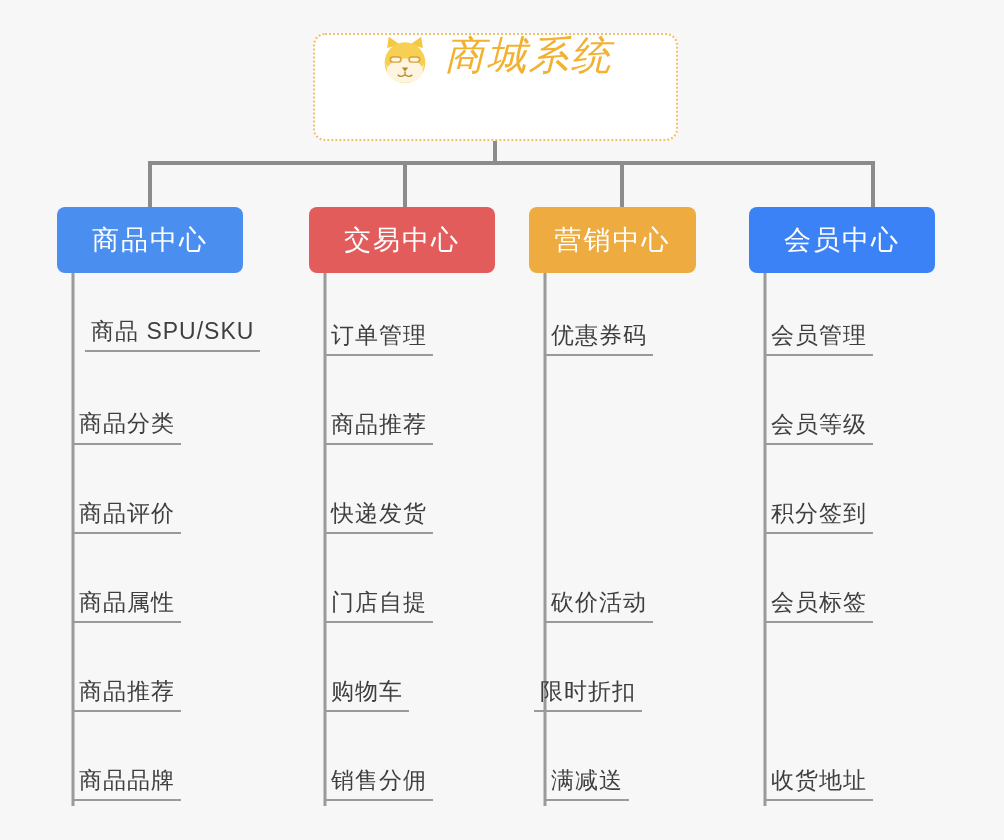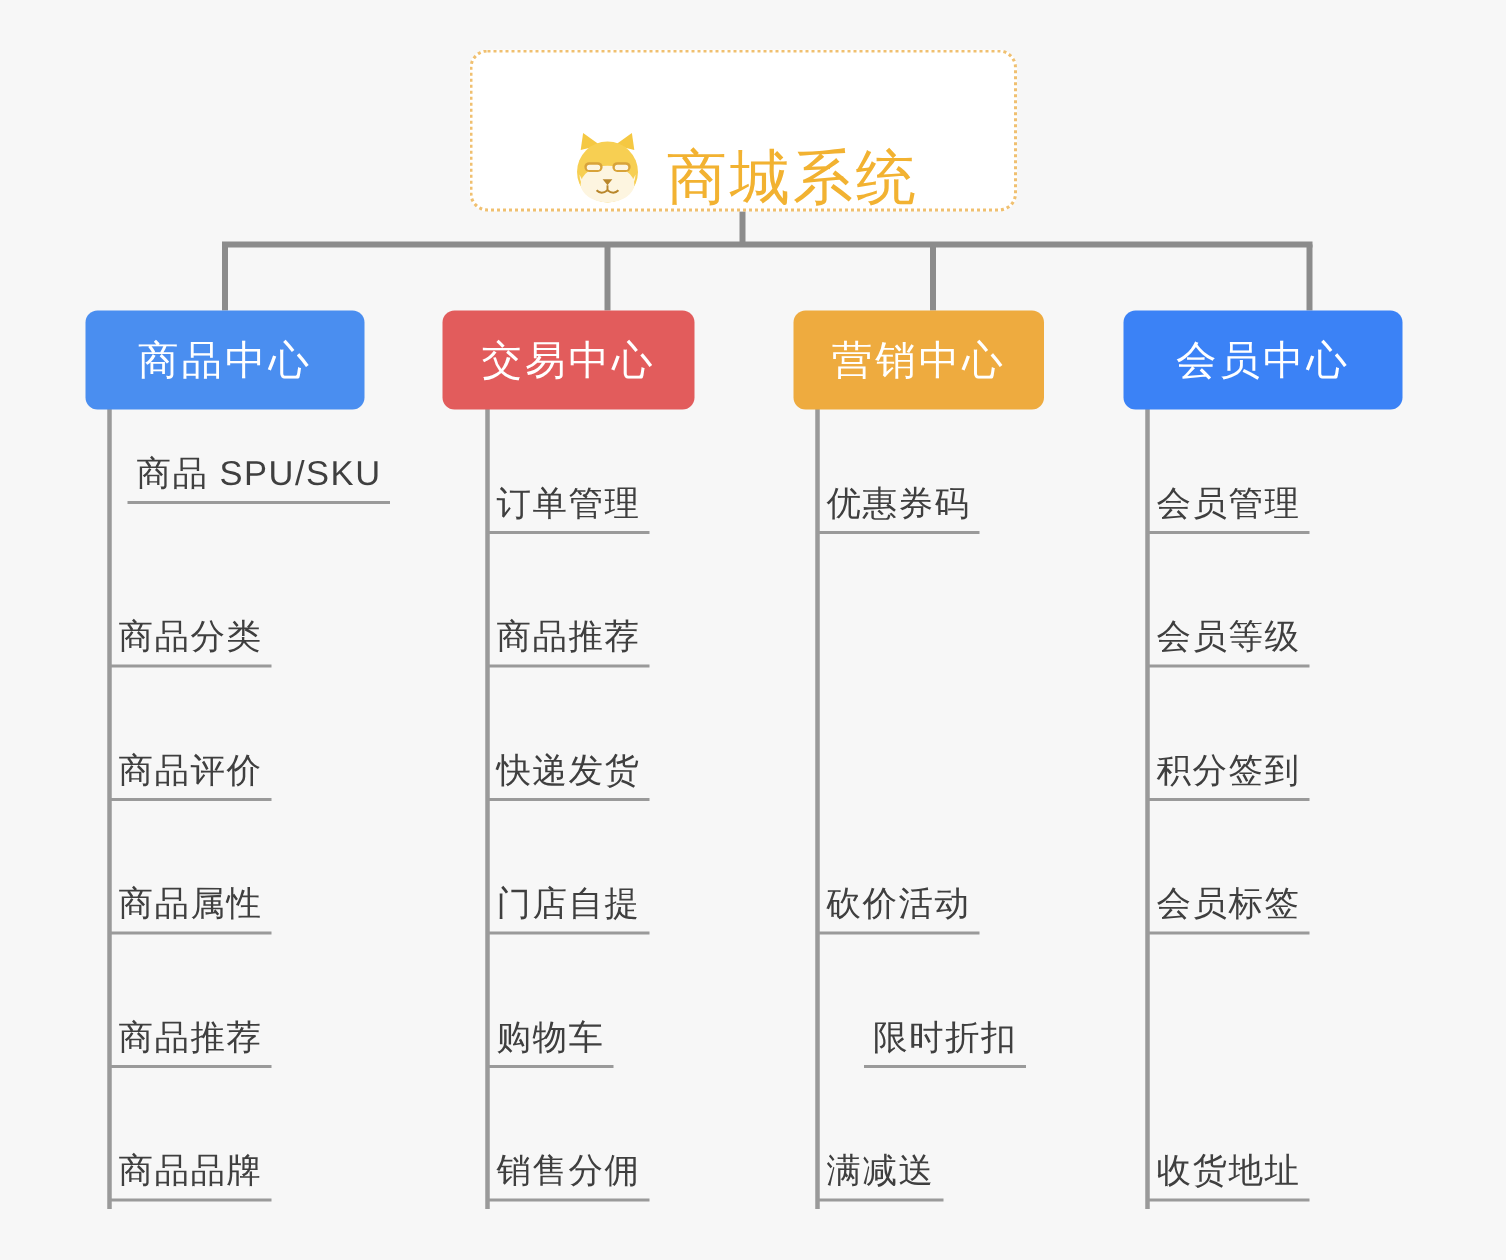--- a/index.html
+++ b/index.html
@@ -38,23 +38,24 @@
     position: absolute;
     left: 313px;
     top: 33px;
     width: 365px;
     height: 108px;
     box-sizing: border-box;
     background: #ffffff;
     border: 2px dotted #f0c070;
     border-radius: 12px;
     display: flex;
-    align-items: flex-end;
+    align-items: flex-start;
     justify-content: center;
     gap: 14px;
+    font-style: italic;
   }
   .root-logo {
     width: 52px;
     height: 52px;
     flex: 0 0 auto;
     display: block;
   }
   .root-title {
     font-size: 40px;
     color: #f2b231;
@@ -143,40 +144,40 @@
       <path d="M32 45 L32 49" stroke="#b8862b" stroke-width="1.6" fill="none"></path>
       <path d="M32 49 q-5 4 -9 0" stroke="#b8862b" stroke-width="1.6" fill="none"></path>
       <path d="M32 49 q5 4 9 0" stroke="#b8862b" stroke-width="1.6" fill="none"></path>
     </svg>
     <span class="root-title" style="color: rgb(242, 178, 49);">商城系统</span>
   </div>
 
   <div class="cat-header" style="left: 57px; top: 207px; width: 186px; background: rgb(74, 142, 240);">
     <span>商品中心</span>
   </div>
-  <div class="leaf" style="left:73px; top:292px;padding-left:12px;">
+  <div class="leaf" style="left:73px; top:308px;padding-left:12px;">
     <span class="leaf-label">商品 SPU/SKU</span>
   </div>
-  <div class="leaf" style="left:73px; top:401px;">
+  <div class="leaf" style="left:73px; top:401px;font-family:Liberation Serif, serif;">
     <span class="leaf-label">商品分类</span>
   </div>
   <div class="leaf" style="left:73px; top:490px;">
     <span class="leaf-label">商品评价</span>
   </div>
   <div class="leaf" style="left:73px; top:579px;">
     <span class="leaf-label">商品属性</span>
   </div>
   <div class="leaf" style="left:73px; top:668px;">
     <span class="leaf-label">商品推荐</span>
   </div>
   <div class="leaf" style="left:73px; top:757px;">
     <span class="leaf-label">商品品牌</span>
   </div>
 
-  <div class="cat-header" style="left: 295px; top: 207px; width: 168px; background: rgb(226, 92, 92);">
+  <div class="cat-header" style="left: 309px; top: 207px; width: 186px; background: rgb(226, 92, 92);">
     <span>交易中心</span>
   </div>
   <div class="leaf" style="left:325px; top:312px;">
     <span class="leaf-label">订单管理</span>
   </div>
   <div class="leaf" style="left:325px; top:401px;">
     <span class="leaf-label">商品推荐</span>
   </div>
   <div class="leaf" style="left:325px; top:490px;">
     <span class="leaf-label">快递发货</span>
@@ -193,21 +194,21 @@
 
   <div class="cat-header" style="left: 529px; top: 207px; width: 167px; background: rgb(238, 171, 63);">
     <span>营销中心</span>
   </div>
   <div class="leaf" style="left:545px; top:312px;">
     <span class="leaf-label">优惠券码</span>
   </div>
   <div class="leaf" style="left:545px; top:579px;">
     <span class="leaf-label">砍价活动</span>
   </div>
-  <div class="leaf" style="left:576px; top:668px;">
+  <div class="leaf" style="left:534px; top:668px;">
     <span class="leaf-label">限时折扣</span>
   </div>
   <div class="leaf" style="left:545px; top:757px;">
     <span class="leaf-label">满减送</span>
   </div>
 
   <div class="cat-header" style="left: 749px; top: 207px; width: 186px; background: #3b82f6;">
     <span>会员中心</span>
   </div>
   <div class="leaf" style="left:765px; top:312px;">

